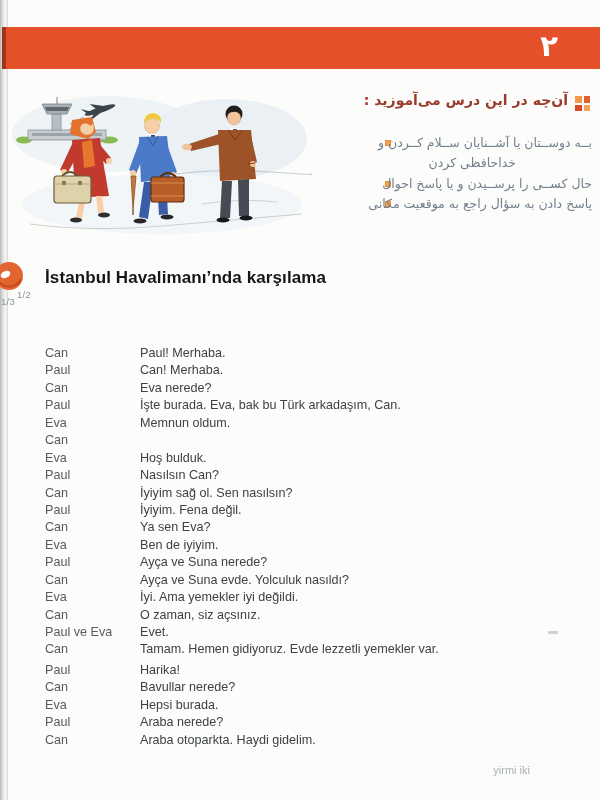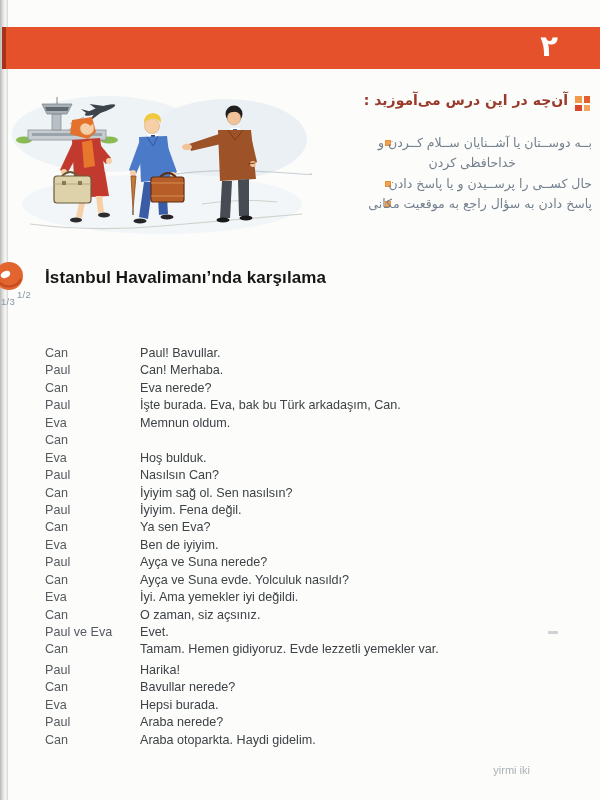--- a/index.html
+++ b/index.html
@@ -166,38 +166,38 @@
       <i class="q3"></i>
       <i class="q4"></i>
   </div>
   <div class="abs obj-head fa">آن‌چه در این درس می‌آموزید :</div>
 
   <div class="abs sq" style="left:385px;top:140px;"></div>
   <div class="abs obj-line fa" style="top:134px;">بــه دوســتان یا آشــنایان ســلام کــردن و</div>
   <div class="abs obj-line fa" style="top:154px;right:84px;left:auto;">خداحافظی کردن</div>
 
   <div class="abs sq" style="left:385px;top:181px;"></div>
-  <div class="abs obj-line fa" style="top:175px;">حال کســی را پرســیدن و یا پاسخ دادن</div>
+  <div class="abs obj-line fa" style="top:175px;">حال کســی را پرســیدن و یا پاسخ احوال</div>
 
   <div class="abs sq" style="left:385px;top:201px;"></div>
   <div class="abs obj-line fa" style="top:195px;">پاسخ دادن به سؤال راجع به موقعیت مکانی</div>
 
   <svg class="abs cd-icon" width="30" height="30" viewBox="0 0 30 30">
     <circle cx="14" cy="15" r="14" fill="#e2642f"></circle>
     <path d="M3 20 A 13.5 13.5 0 0 0 26 18" stroke="#c6491f" fill="none" stroke-width="2"></path>
     <ellipse cx="10.5" cy="13.5" rx="5" ry="3.4" fill="#ffffff" transform="rotate(-25 10.5 13.5)"></ellipse>
   </svg>
   <div class="abs track" style="top:289px;padding-left:16px;">1/2</div>
   <div class="abs track" style="top:296px;text-align:center;">1/3</div>
   <div class="abs sec-title">İstanbul Havalimanı’nda karşılama</div>
 
   <div class="abs dialogue">
     <div class="drow">
         <span class="spk">Can</span>
-        <span class="txt">Paul! Bavullar.</span>
+        <span class="txt">Paul! Merhaba.</span>
       </div>
     <div class="drow">
         <span class="spk">Paul</span>
         <span class="txt">Can! Merhaba.</span>
       </div>
     <div class="drow">
         <span class="spk">Can</span>
         <span class="txt">Eva nerede?</span>
       </div>
     <div class="drow">

